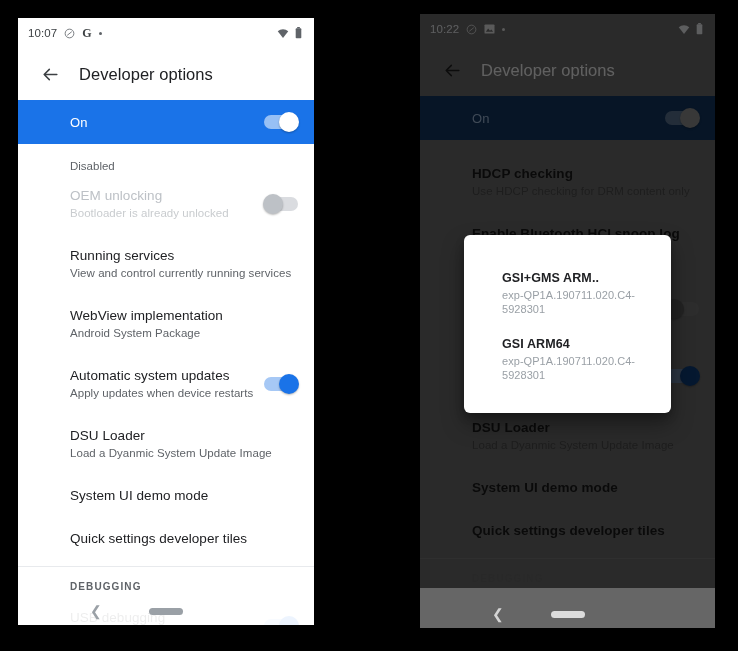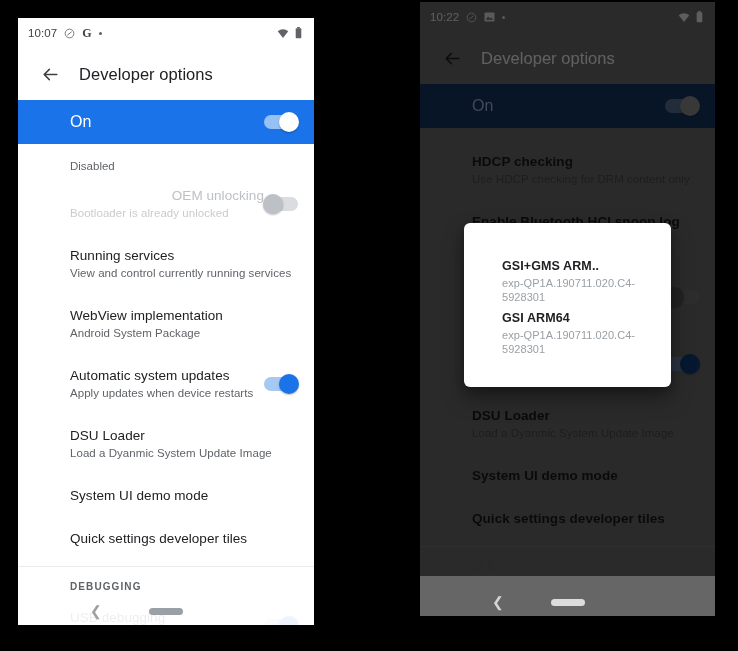--- a/index.html
+++ b/index.html
@@ -7,21 +7,21 @@
     width:738px; height:651px;
     background:#000;
     font-family:"Liberation Sans", sans-serif;
     overflow:hidden;
   }
   .stage { position:relative; width:738px; height:628px; background:#000; }
 
   
   .phone { position:absolute; overflow:hidden; background:#fff; }
   #phone-left  { left:18px;  top:18px;  width:296px; height:607px; }
-  #phone-right { left:420px; top:2px;  width:295px; height:614px; }
+  #phone-right { left:420px; top:14px;  width:295px; height:614px; }
 
   .screen { position:relative; width:100%; height:100%; background:#fff; overflow:hidden; }
 
   
   .statusbar {
     height:30px; display:flex; align-items:center;
     padding:0 12px 0 10px; font-size:11px; color:#3c4043;
     letter-spacing:.1px;
   }
   .sb-left { display:flex; align-items:center; gap:7px; }
@@ -35,39 +35,39 @@
   
   .appbar { height:52px; display:flex; align-items:center; padding:0 0 0 14px; background:#fff; }
   .back-btn { width:36px; height:36px; display:flex; align-items:center; justify-content:center; cursor:pointer; }
   .appbar-title { font-size:16.5px; color:#202124; margin-left:11px; letter-spacing:.05px; }
 
   
   .master {
     height:44px; background:#1a73e8; display:flex; align-items:center;
     padding:0 16px 0 52px; color:#fff;
   }
-  .master-label { font-size:16px; flex:1; letter-spacing:.1px; }
+  .master-label { font-size:13px; flex:1; letter-spacing:.1px; }
 
   
   .sw { position:relative; width:34px; height:14px; border-radius:7px; flex:none; }
   .sw .knob { position:absolute; top:-3px; width:20px; height:20px; border-radius:50%; box-shadow:0 1px 2px rgba(0,0,0,.28); }
   .sw.on  { background:rgba(255,255,255,.55); }
   .sw.on  .knob { right:-1px; background:#fff; }
   .sw.on-blue { background:#a6c8f5; }
   .sw.on-blue .knob { right:-1px; background:#1a73e8; }
   .sw.off { background:#dadce0; }
   .sw.off .knob { left:-1px; background:#bdc1c6; }
 
   
   .list { background:#fff; padding-top:12px; }
   .row { display:flex; align-items:center; padding:13px 16px 13px 52px; min-height:34px; }
   .row .txt { flex:1; min-width:0; }
   .title { font-size:13.5px; color:#202124; letter-spacing:.05px; line-height:17px; }
   .sub   { font-size:11.5px; color:#5f6368; letter-spacing:.05px; line-height:15px; margin-top:2px; }
-  .row.dim .title { color:#bdc1c6;text-align:right; }
+  .row.dim .title { color:#bdc1c6; }
   .row.dim .sub   { color:#c9cccf; }
   .orphan-sub { font-size:11.5px; color:#5f6368; padding:3px 16px 0 52px; line-height:15px; }
   .divider { height:1px; background:#e8eaed; margin:6px 0 0 0; }
   .section-head { font-size:10px; color:#5f6368; letter-spacing:1.1px; font-weight:700; padding:14px 16px 4px 52px; }
   .faded-row { opacity:.22; }
 
   
   .navbar {
     position:absolute; left:0; right:0; bottom:0; height:28px;
     display:flex; align-items:center; justify-content:center;
@@ -85,21 +85,21 @@
 
   
   .dialog {
     position:absolute; left:44px; top:221px; width:207px;
     background:#fff; border-radius:6px;
     box-shadow:0 11px 22px rgba(0,0,0,.34), 0 4px 8px rgba(0,0,0,.22);
     padding:18px 0 16px 0;
   }
   .dlg-title { font-size:14.5px; color:#202124; font-weight:500; padding:0 20px 0 20px; letter-spacing:.1px; }
   .dlg-items { margin-top:14px; }
-  .dlg-item { padding:3px 18px 3px 38px; margin-bottom:0; cursor:pointer; }
+  .dlg-item { padding:3px 18px 3px 38px; margin-bottom:14px; cursor:pointer; }
   .dlg-item:last-child { margin-bottom:12px; }
   .dlg-name { font-size:12.5px; color:#202124; font-weight:700; line-height:16px; letter-spacing:.1px; }
   .dlg-desc { font-size:11px; color:#9aa0a6; line-height:14px; margin-top:2px; letter-spacing:.05px; }
 
   
   .rb-status { background:#6a6a6a; color:#e8eaed; }
   .rb-status .dot-ic { background:#e0e0e0; }
   .rb-appbar { background:#6a6a6a; }
   .rb-appbar .appbar-title { color:#f1f1f1; }
   .rb-master { background:#12355f; }

